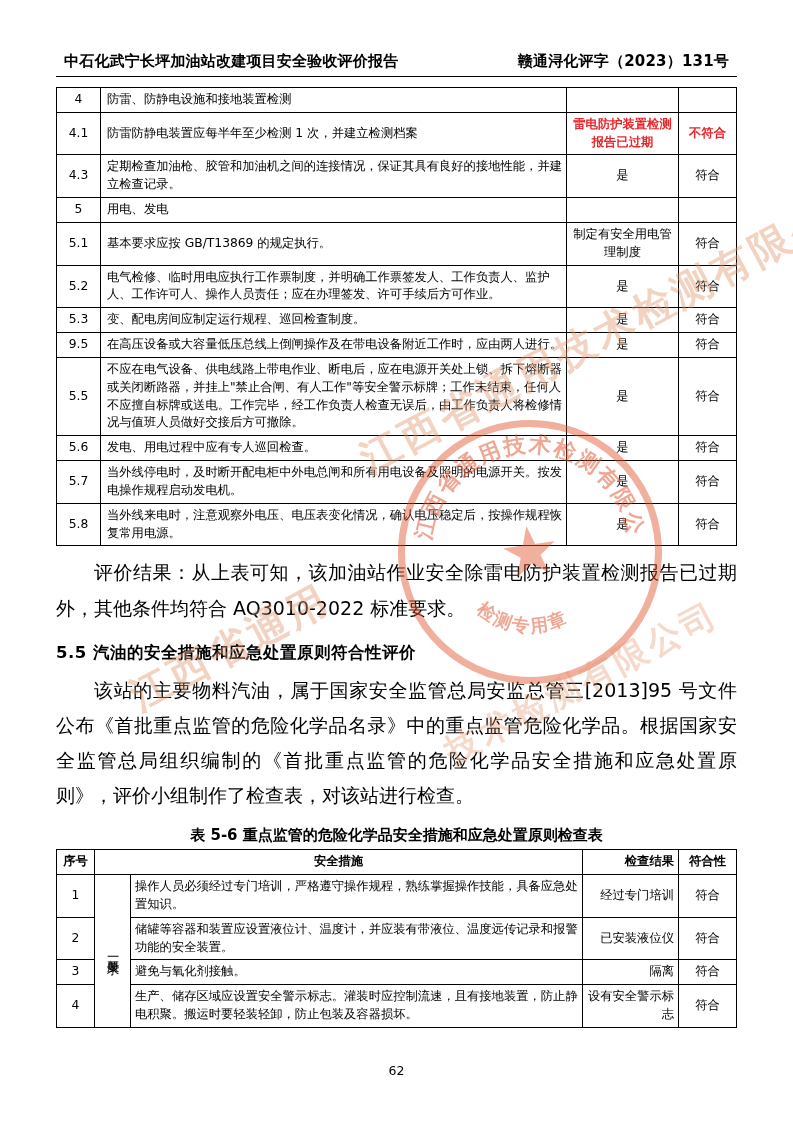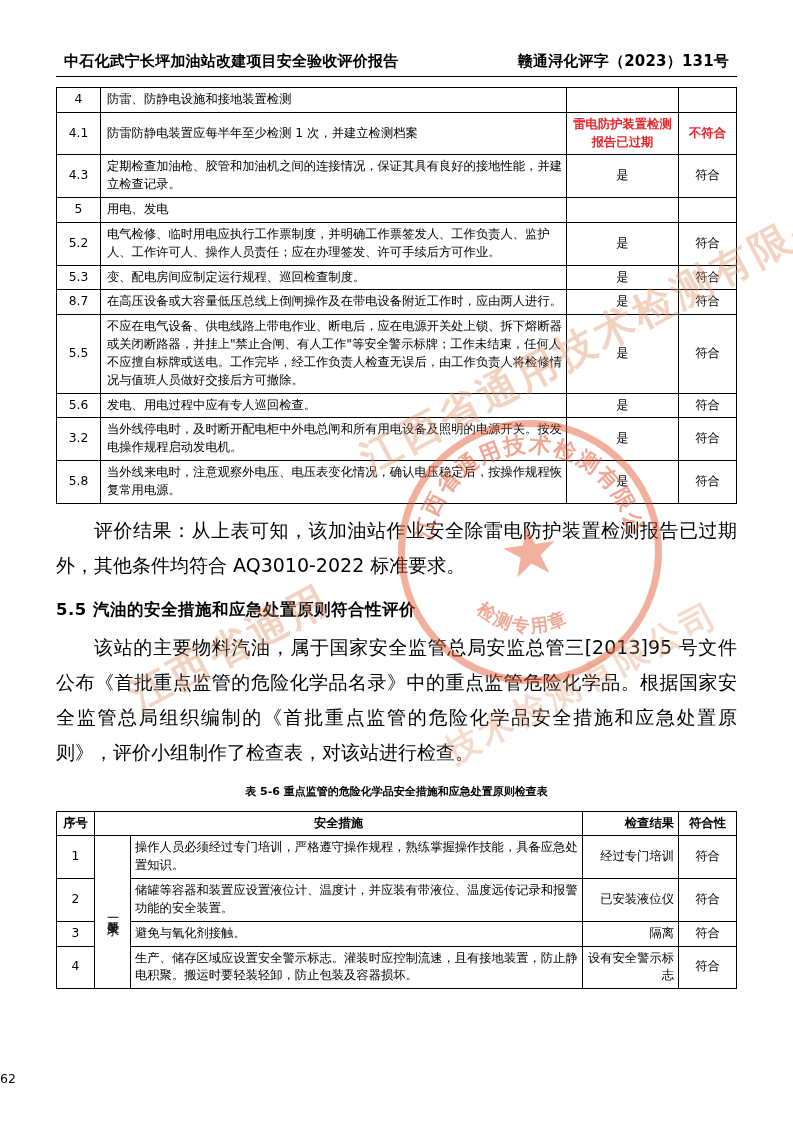--- a/index.html
+++ b/index.html
@@ -121,23 +121,23 @@
   h2.section {
     font-size: 16.5px;
     font-weight: bold;
     margin: 16px 0 4px 0;
     letter-spacing: 0.5px;
     position: relative;
     z-index: 2;
   }
   .tbl-caption {
     text-align: center;
-    font-size: 11px;
-    font-weight: bold;
-    margin: 13px 0 12px 0;
+    font-size: 15px;
+    font-weight: bold;
+    margin: 13px 0 4px 0;
     position: relative;
     z-index: 2;
   }
   
   .t2 td, .t2 th { font-size: 12.3px; }
   .t2 .h { text-align: center; font-weight: bold; }
   .t2 .c-seq { width: 38px; text-align: center; }
   .t2 .c-cat { width: 34px; text-align: center; padding: 0 2px; }
   .t2 .c-meas { text-align: left; }
   .t2 .c-check { width: 94px; text-align: right; }
@@ -145,22 +145,22 @@
   .cat-vert {
     writing-mode: vertical-rl;
     text-orientation: upright;
     letter-spacing: 1px;
     display: inline-block;
     line-height: 1.1;
   }
   .footer-num {
     position: absolute;
     left: 0; right: 0;
-    bottom: 36px;
-    text-align: left;
+    bottom: 44px;
+    text-align: center;
     font-size: 12.5px;
     z-index: 2;
   }
 </style>
 </head>
 <body>
 
 <div class="page">
 
   <div class="page-header">
@@ -213,51 +213,57 @@
         <td class="c-res">是</td>
         <td class="c-ok">符合</td>
       </tr>
       <tr>
         <td class="c-num">5</td>
         <td class="c-txt">用电、发电</td>
         <td class="c-res"></td>
         <td class="c-ok"></td>
       </tr>
       <tr>
+        <td class="c-num">5.1</td>
+        <td class="c-txt">基本要求应按 GB/T13869 的规定执行。</td>
+        <td class="c-res">制定有安全用电管理制度</td>
+        <td class="c-ok">符合</td>
+      </tr>
+      <tr>
         <td class="c-num">5.2</td>
         <td class="c-txt">电气检修、临时用电应执行工作票制度，并明确工作票签发人、工作负责人、监护人、工作许可人、操作人员责任；应在办理签发、许可手续后方可作业。</td>
         <td class="c-res">是</td>
         <td class="c-ok">符合</td>
       </tr>
       <tr>
         <td class="c-num">5.3</td>
         <td class="c-txt">变、配电房间应制定运行规程、巡回检查制度。</td>
         <td class="c-res">是</td>
         <td class="c-ok">符合</td>
       </tr>
       <tr>
-        <td class="c-num">8.7</td>
+        <td class="c-num">9.5</td>
         <td class="c-txt">在高压设备或大容量低压总线上倒闸操作及在带电设备附近工作时，应由两人进行。</td>
         <td class="c-res">是</td>
         <td class="c-ok">符合</td>
       </tr>
       <tr>
         <td class="c-num">5.5</td>
         <td class="c-txt">不应在电气设备、供电线路上带电作业、断电后，应在电源开关处上锁、拆下熔断器或关闭断路器，并挂上"禁止合闸、有人工作"等安全警示标牌；工作未结束，任何人不应擅自标牌或送电。工作完毕，经工作负责人检查无误后，由工作负责人将检修情况与值班人员做好交接后方可撤除。</td>
         <td class="c-res">是</td>
         <td class="c-ok">符合</td>
       </tr>
       <tr>
         <td class="c-num">5.6</td>
         <td class="c-txt">发电、用电过程中应有专人巡回检查。</td>
         <td class="c-res">是</td>
         <td class="c-ok">符合</td>
       </tr>
       <tr>
-        <td class="c-num">3.2</td>
+        <td class="c-num">5.7</td>
         <td class="c-txt">当外线停电时，及时断开配电柜中外电总闸和所有用电设备及照明的电源开关。按发电操作规程启动发电机。</td>
         <td class="c-res">是</td>
         <td class="c-ok">符合</td>
       </tr>
       <tr>
         <td class="c-num">5.8</td>
         <td class="c-txt">当外线来电时，注意观察外电压、电压表变化情况，确认电压稳定后，按操作规程恢复常用电源。</td>
         <td class="c-res">是</td>
         <td class="c-ok">符合</td>
       </tr>

